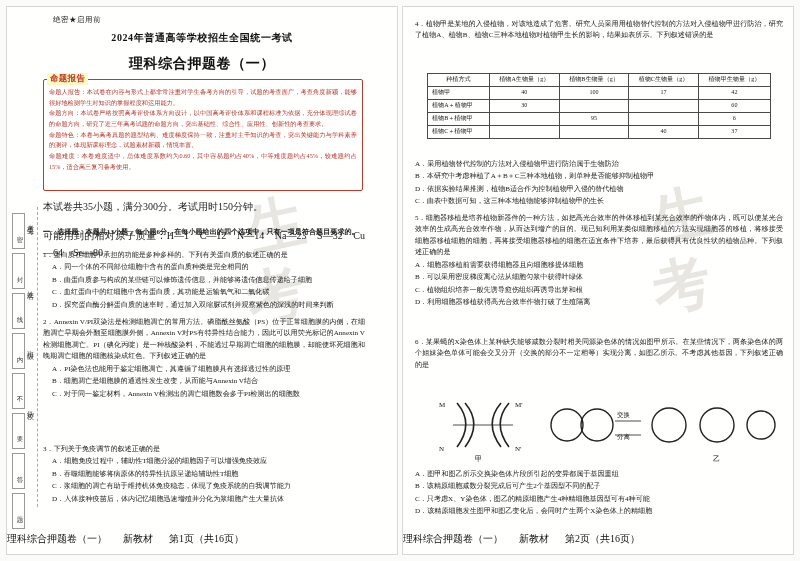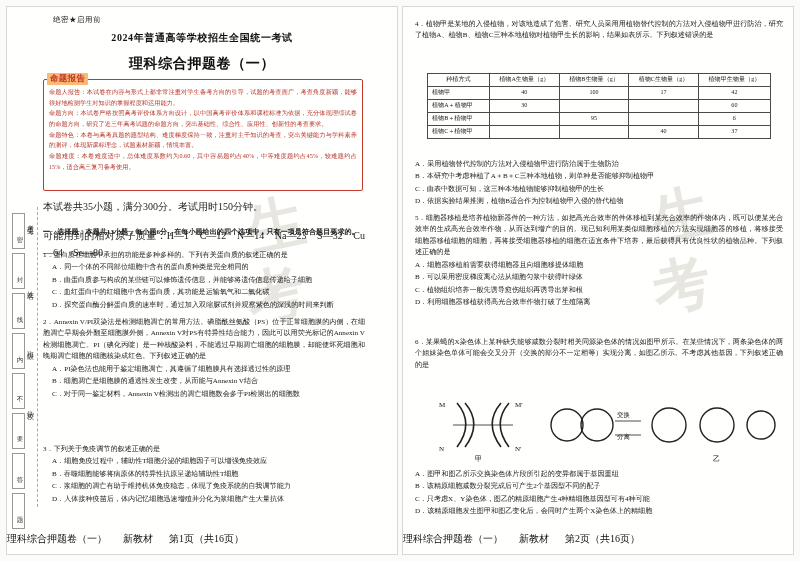--- a/index.html
+++ b/index.html
@@ -47,21 +47,21 @@
   }
 
   .report-box {
     position: absolute; left: 36px; top: 72px;
     width: 320px; height: 112px;
     border: 1px solid #c0392b;
     border-radius: 2px;
   }
   .report-tab {
     position: absolute; left: 40px; top: 66px;
-    background: #fdba74;
+    background: #fef9c3;
     padding: 0 3px;
     font-size: 8.5px; font-weight: bold; color: #c0392b;
     letter-spacing: 0.3px;
   }
   .report-body {
     position: absolute; left: 42px; top: 80px;
     width: 308px;
     font-size: 6.2px; line-height: 1.72; color: #b5342a;
     text-align: justify;
   }
@@ -279,22 +279,22 @@
         <td></td>
         <td>40</td>
         <td>37</td>
       </tr>
     </tbody>
       </table>
 
     <div class="rq" style="top:152px;">
       <p>A．采用植物替代控制的方法对入侵植物甲进行防治属于生物防治</p>
       <p>B．本研究中考虑种植了A＋B＋C三种本地植物，则单种是否能够抑制植物甲</p>
+      <p>D．依据实验结果推测，植物B适合作为控制植物甲入侵的替代植物</p>
       <p>C．由表中数据可知，这三种本地植物能够抑制植物甲的生长</p>
-      <p>D．依据实验结果推测，植物B适合作为控制植物甲入侵的替代植物</p>
     </div>
 
     <div class="rq" style="top:206px;">
       <p>5．细胞器移植是培养植物新器件的一种方法，如把高光合效率的件体移植到某光合效率的作物体内，既可以使某光合效率的生成高光合效率作物，从而达到增产的目的。现已知利用某类似细胞移植的方法实现细胞器的移植，将移接受细胞器移植细胞的细胞，再将接受细胞器移植的细胞在适宜条件下培养，最后获得具有优良性状的植物品种。下列叙述正确的是</p>
       <p>A．细胞器移植前需要获得细胞器且向细胞移提体细胞</p>
       <p>B．可以采用密度梯度离心法从细胞匀浆中获得叶绿体</p>
       <p>C．植物组织培养一般先诱导愈伤组织再诱导出芽和根</p>
       <p>D．利用细胞器移植获得高光合效率作物打破了生殖隔离</p>
     </div>
 

